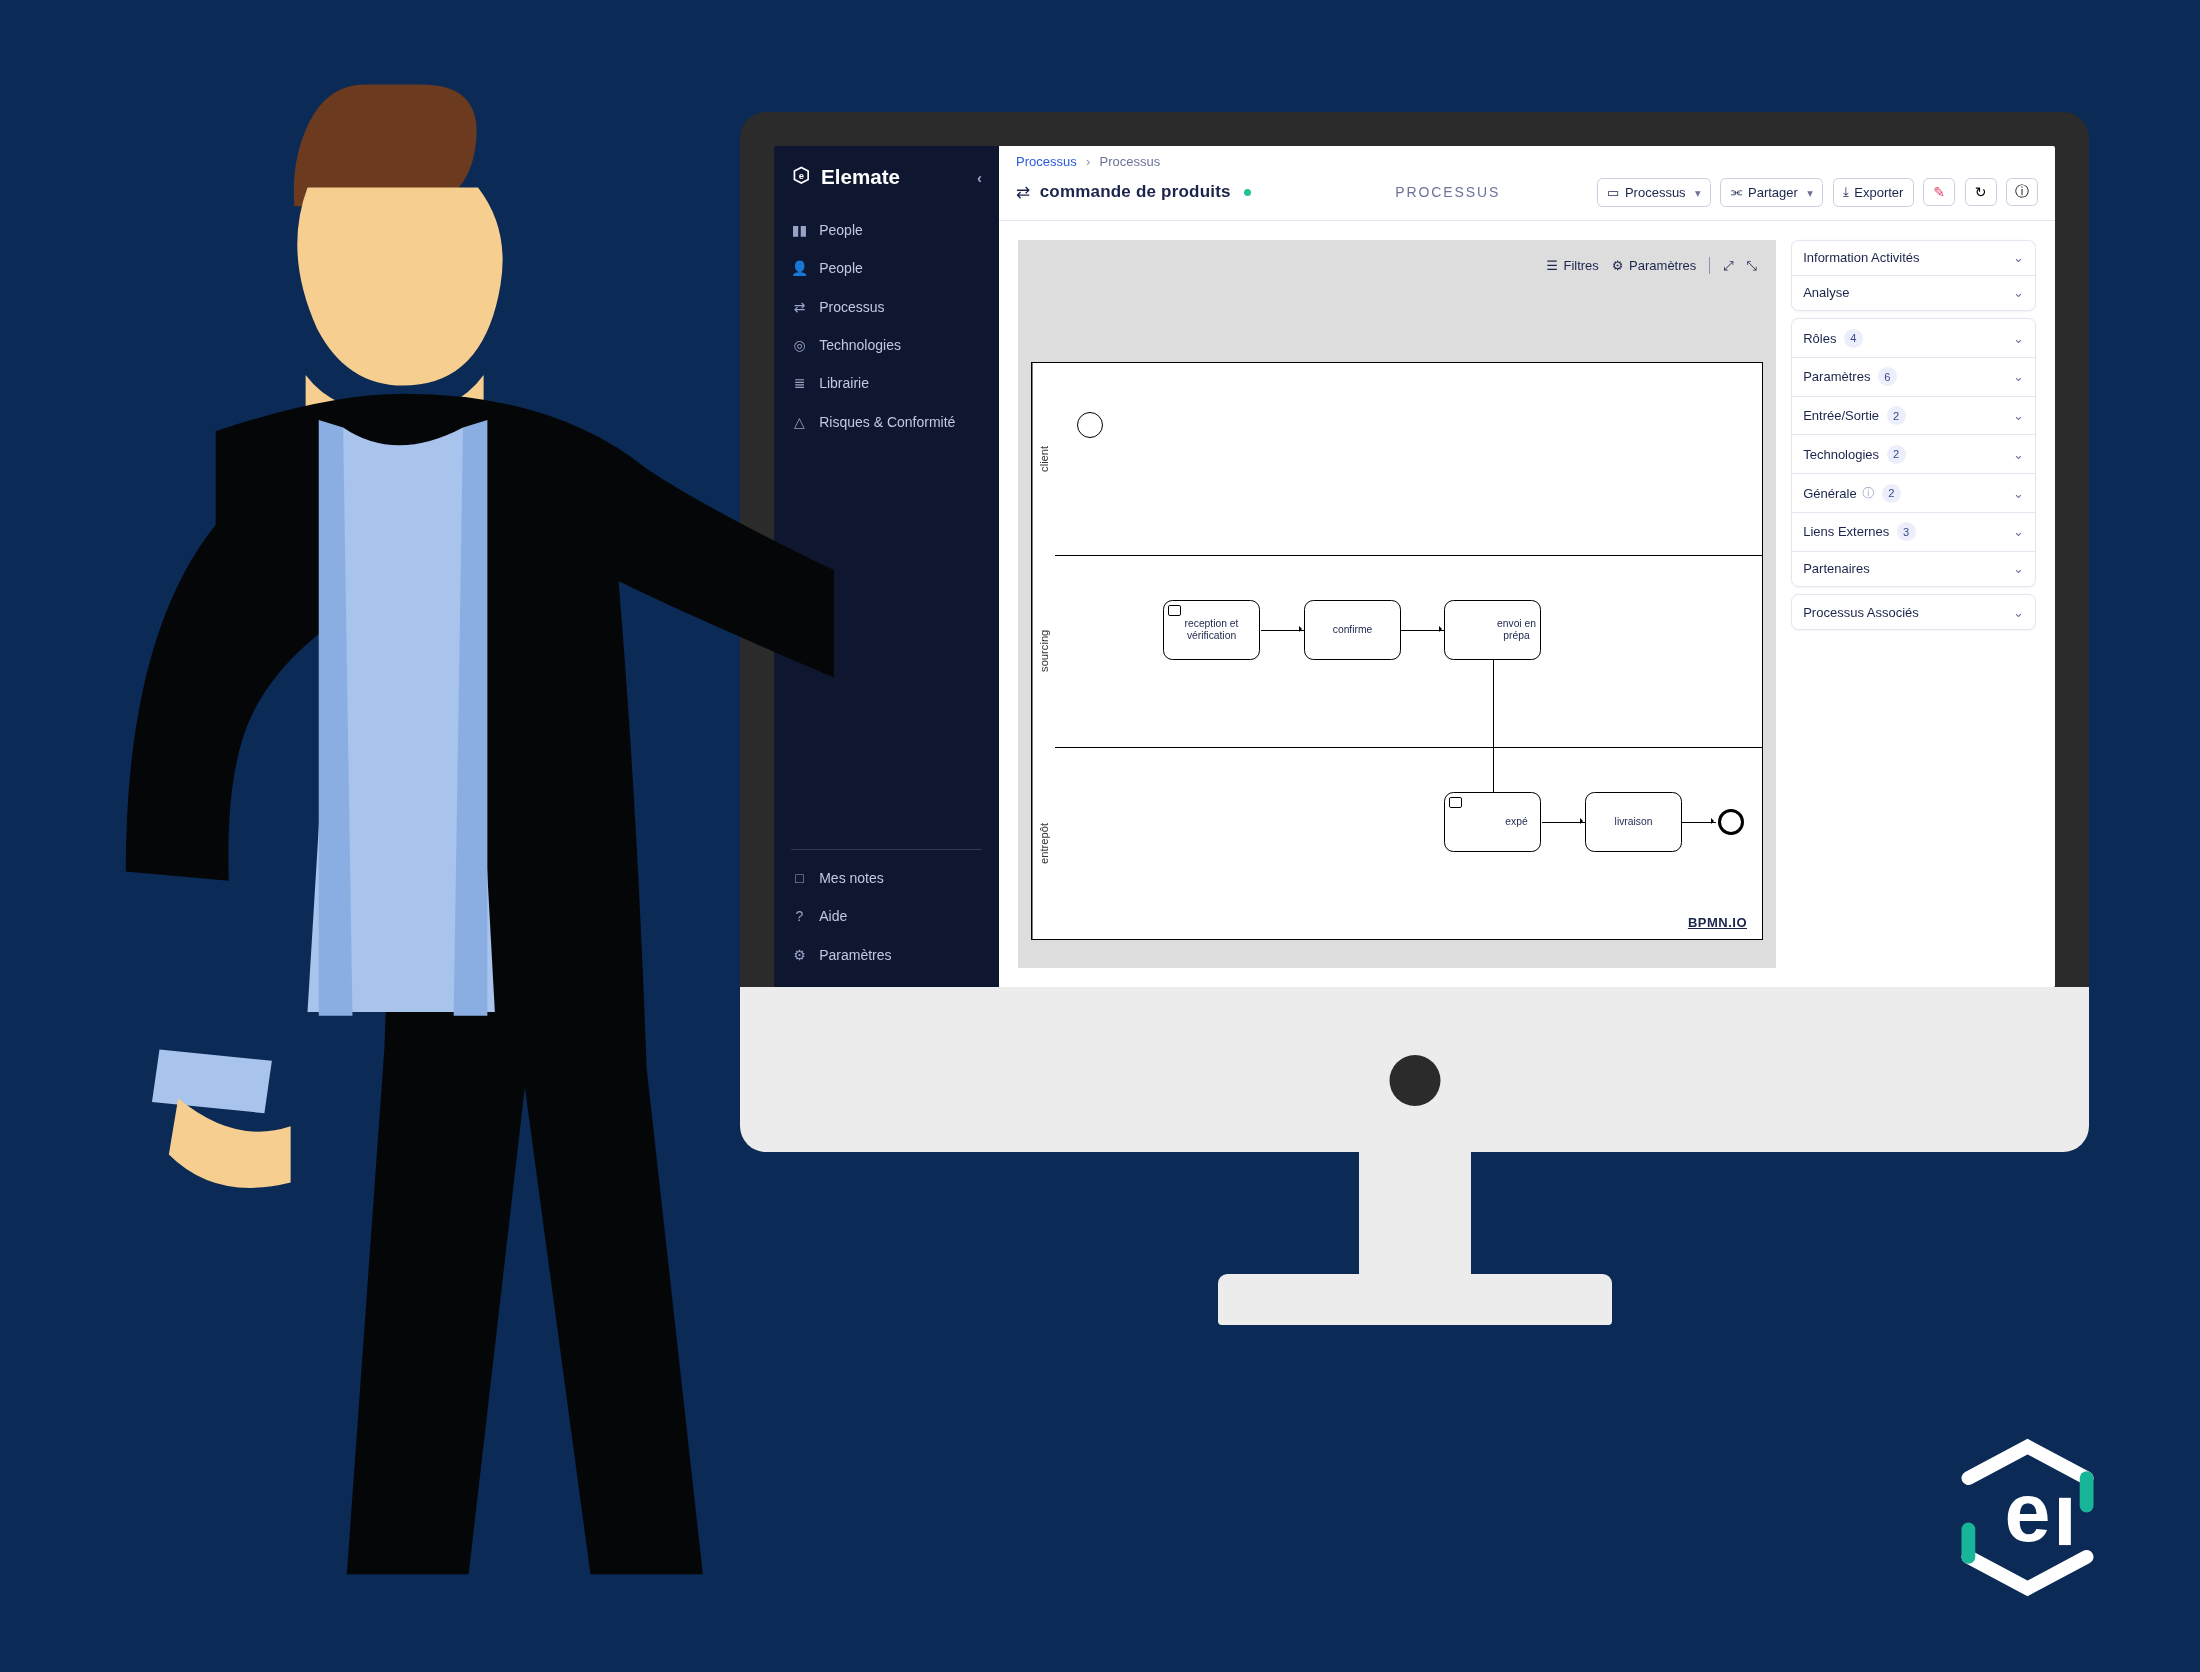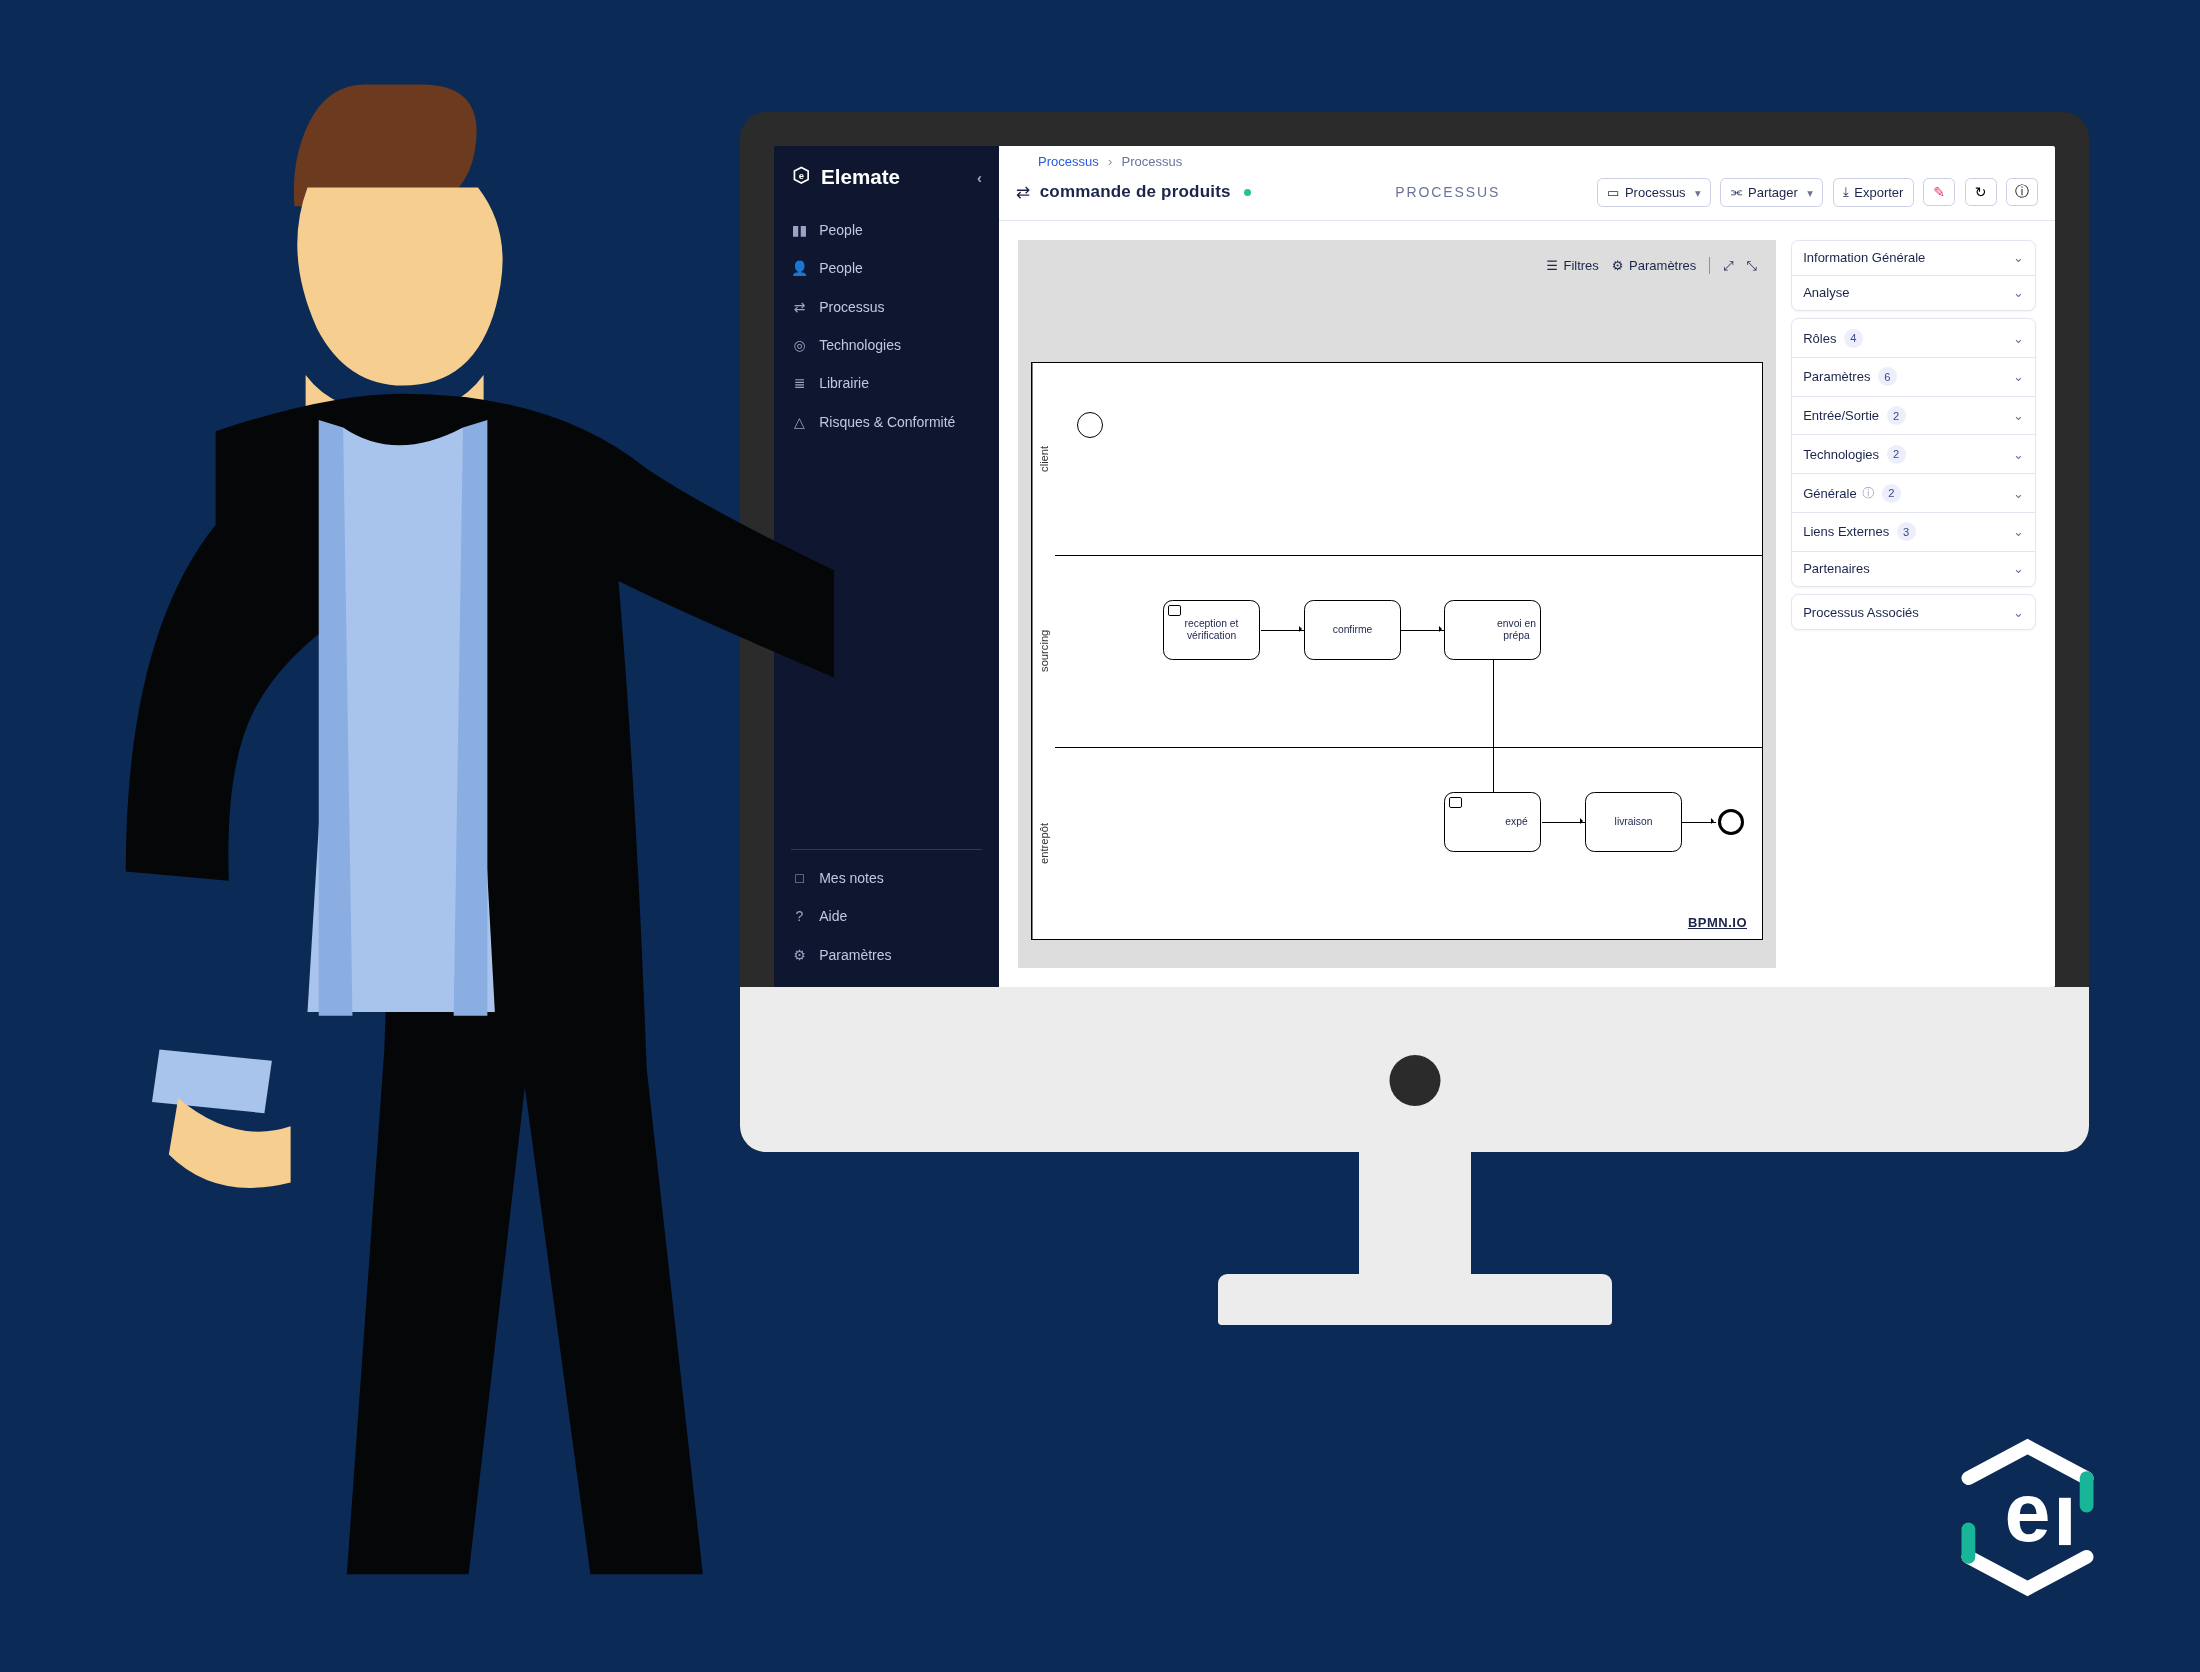--- a/index.html
+++ b/index.html
@@ -101,21 +101,20 @@
   .main {
     flex: 1;
     background: #FFFFFF;
     display: flex; flex-direction: column;
     min-width: 0;
   }
   .crumbs {
     padding: 7.5px 17px;
     font-size: 13px;
     color: #2a5adf;
-    margin-left: 22px;
   }
   .crumbs .sep { color: #8a92b2; margin: 0 5.6px; }
   .crumbs .curr { color: #6b7399; }
 
   .titlebar {
     display: flex; align-items: center;
     padding: 1.9px 17px 13px 17px;
     border-bottom: 0.9px solid #E3E6F0;
     gap: 13px;
   }
@@ -414,21 +413,21 @@
               <div class="bpmn-arrow" style="left:650px; top:calc(66.66% + 75px); width:34px;"></div>
               <div class="bpmn-end" style="left:686px; top:calc(66.66% + 62px);"></div>
 
               <div class="watermark">BPMN.IO</div>
             </div>
           </div>
 
           <aside class="rightpanel">
             <div class="acc">
               <div class="acc-row">
-                <span>Information Générale</span>
+                <span>Information Activités</span>
                 <span class="chev">⌄</span>
               </div>
               <div class="acc-row" style="border-top:0.9px solid #E3E6F0">
                 <span>Analyse</span>
                 <span class="chev">⌄</span>
               </div>
             </div>
 
             <div class="acc">
               <div class="acc-row">

